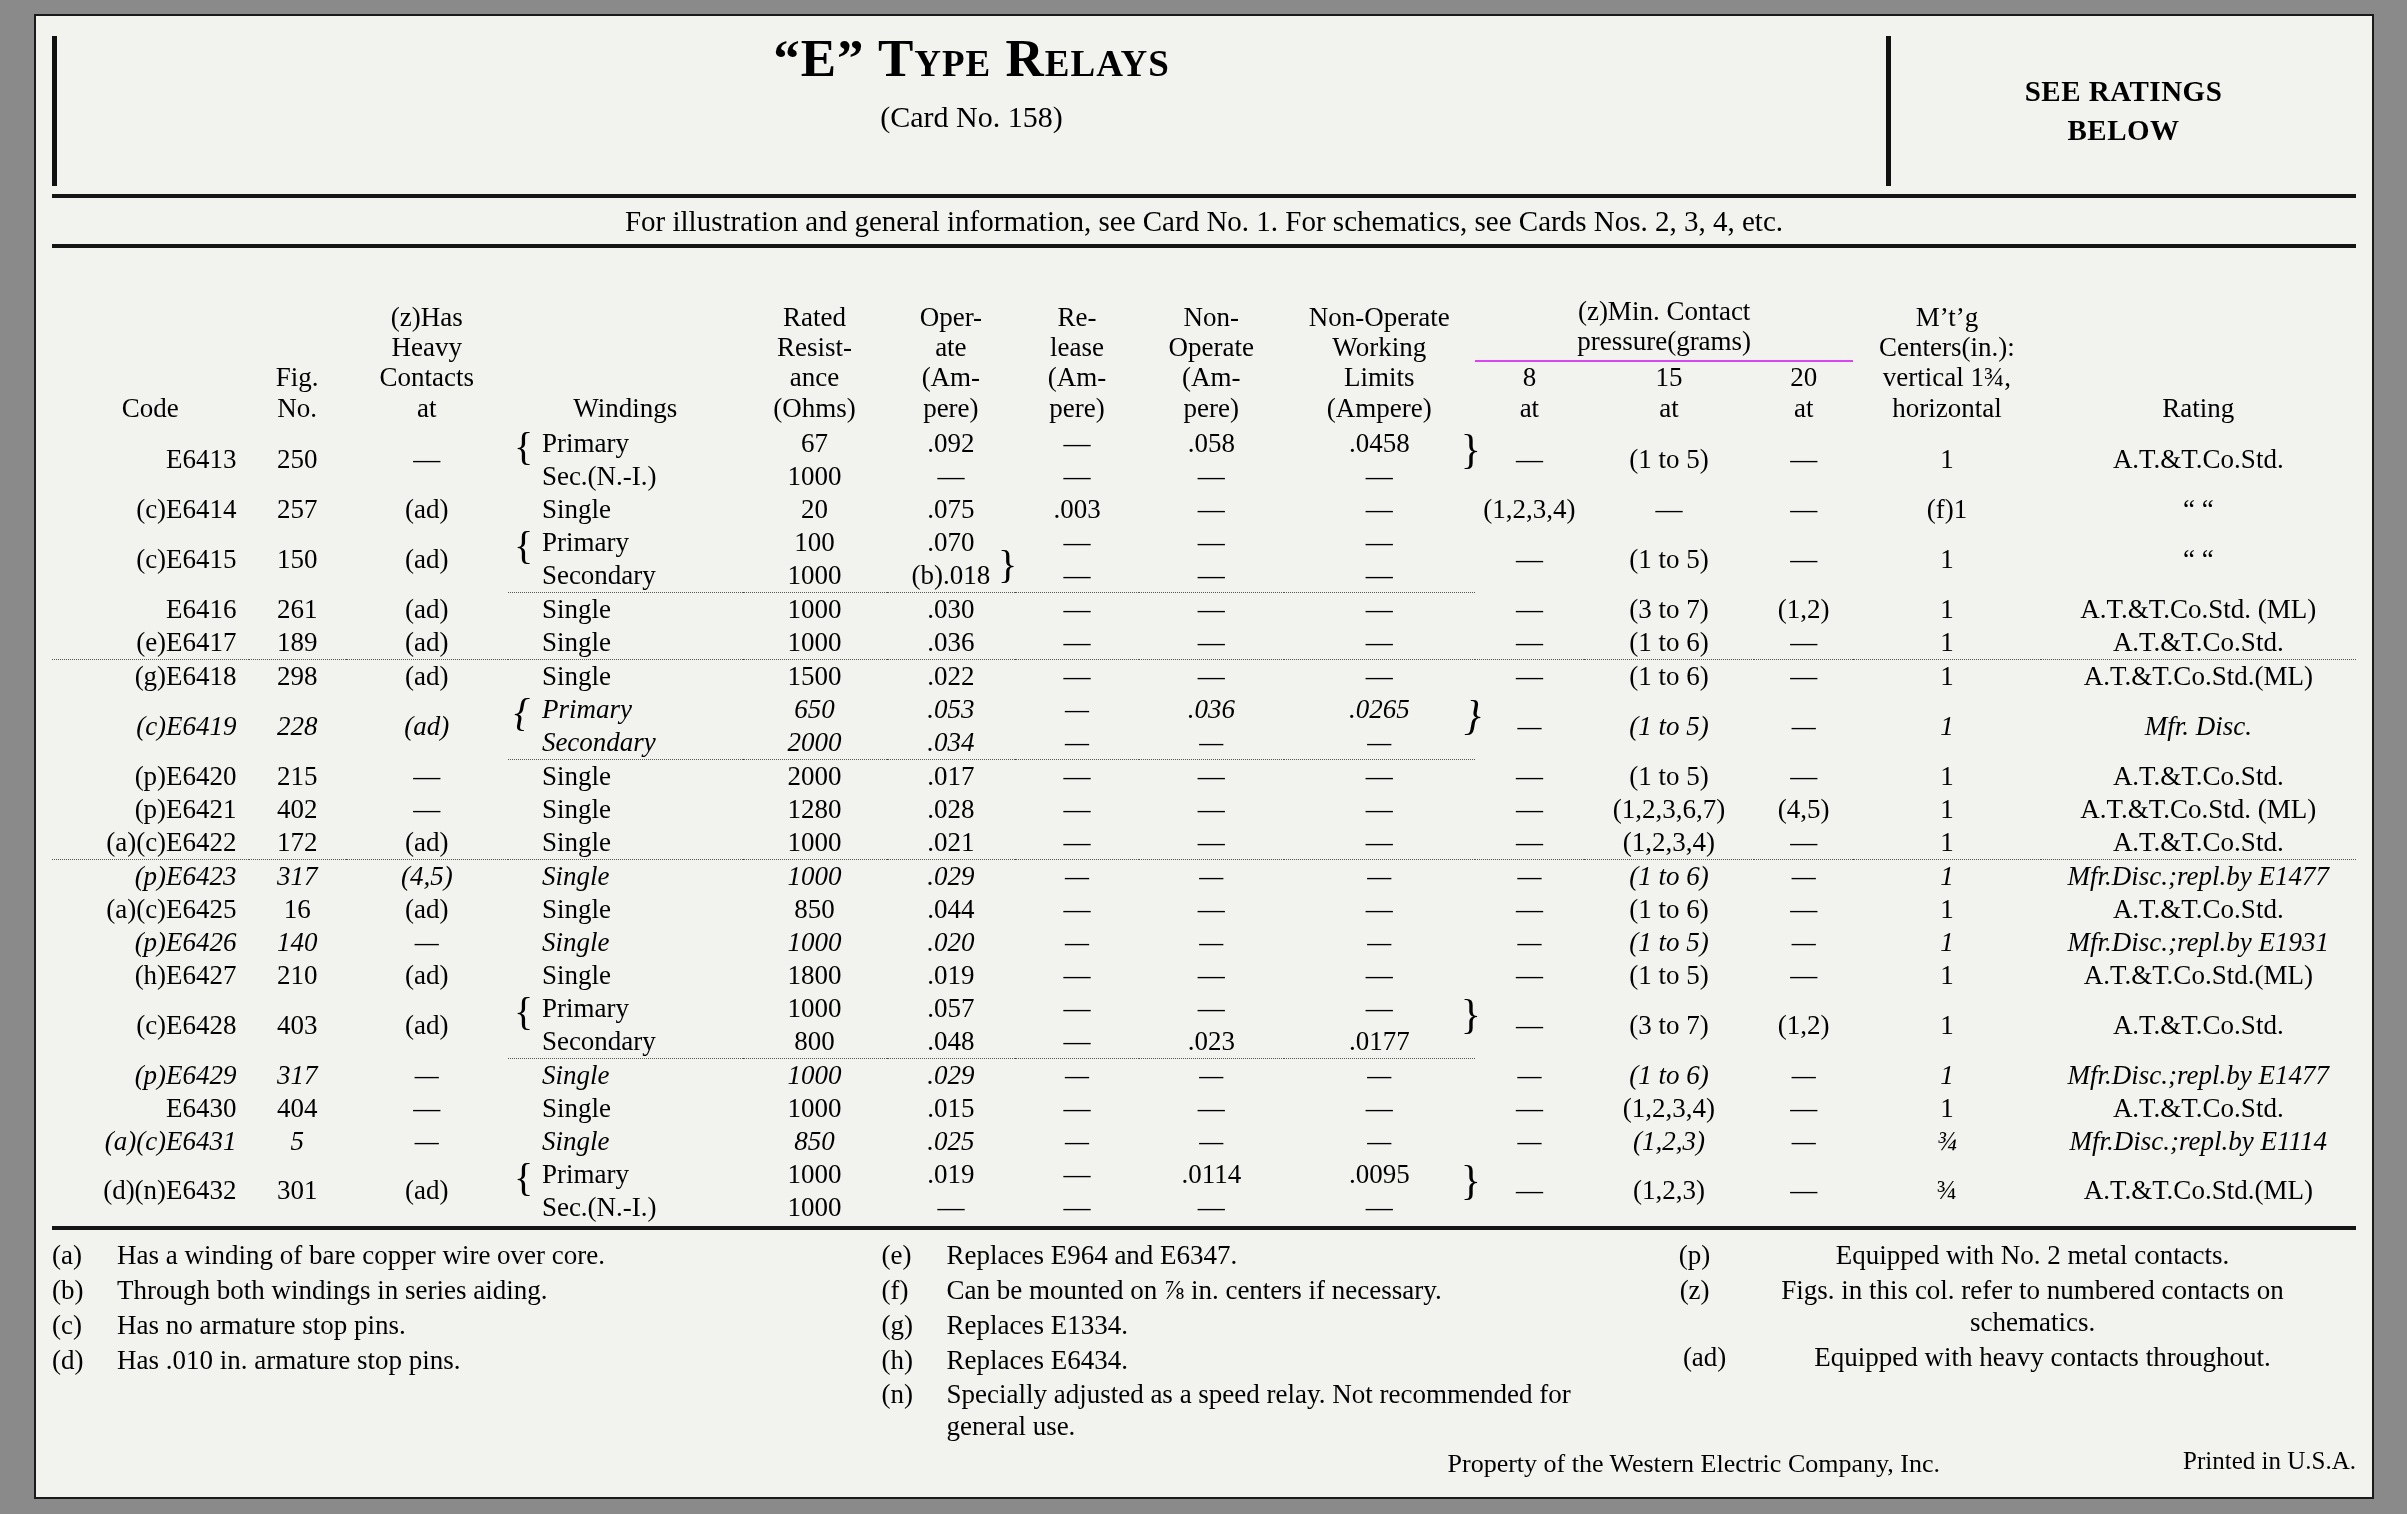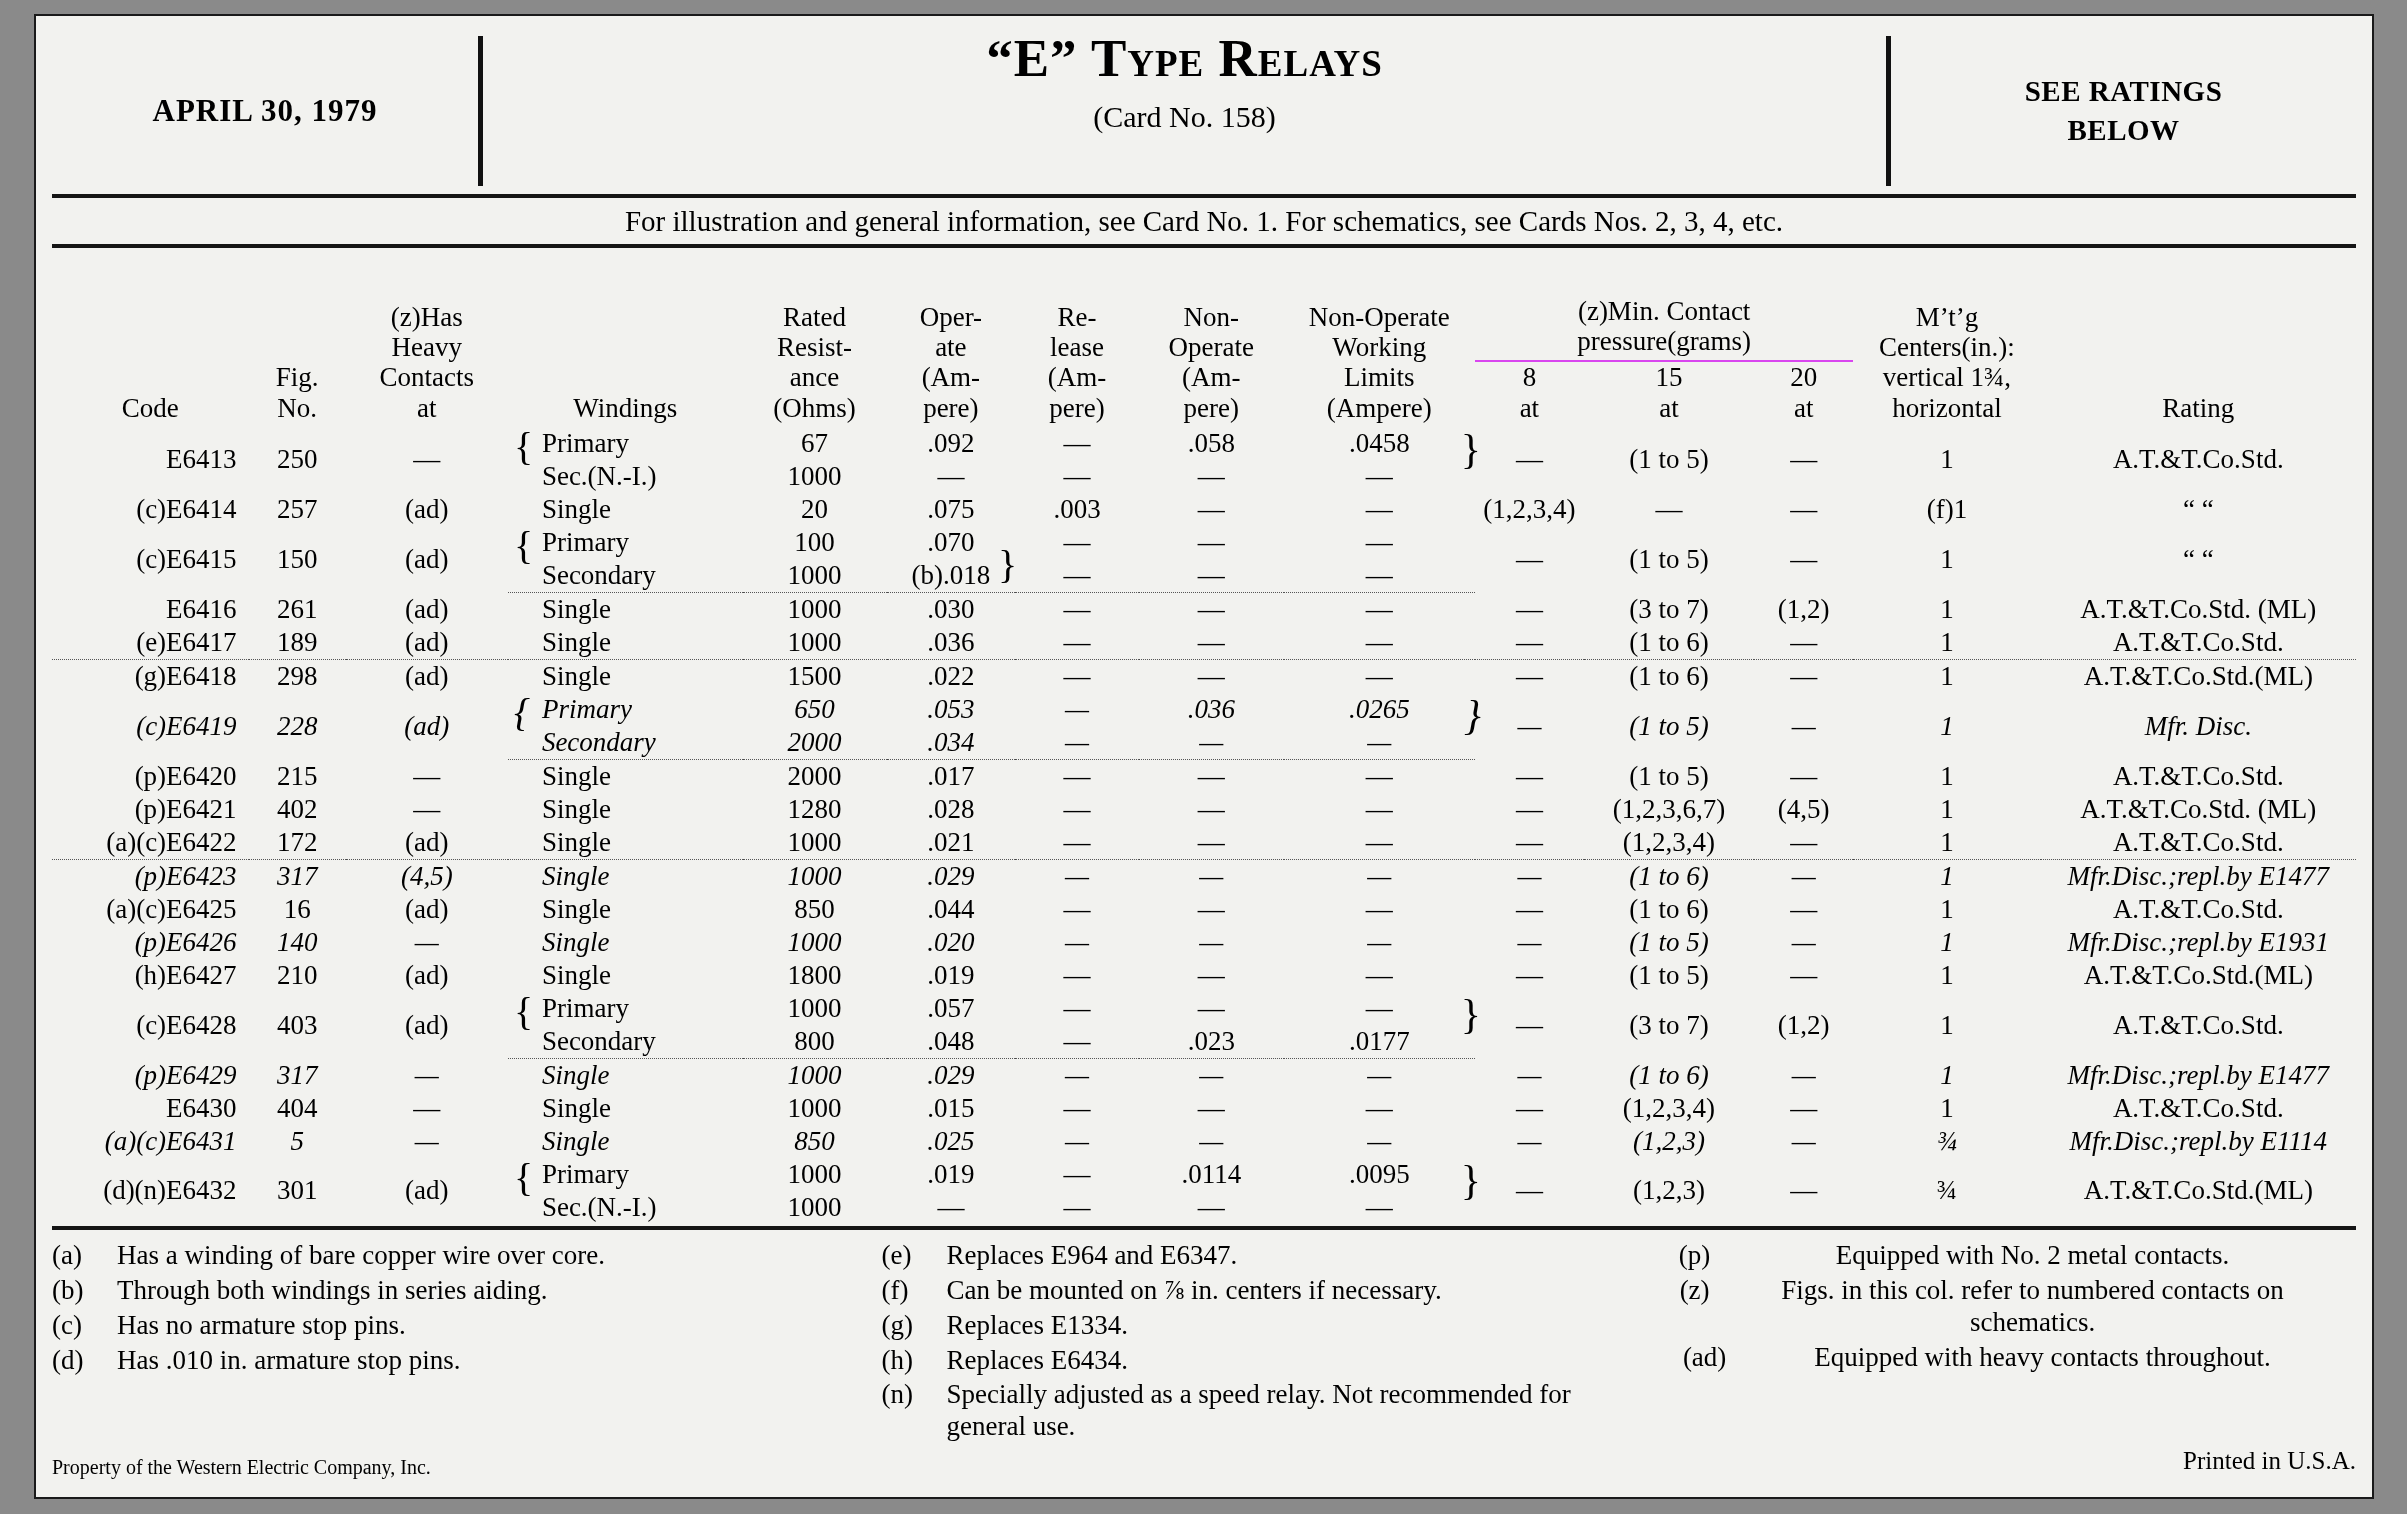--- a/index.html
+++ b/index.html
@@ -48,34 +48,31 @@
   .fn-col.a{width:832px;}
   .fn-col.b{width:782px;}
   .fn-col.c{width:693px;}
   .fn-row{display:flex;margin-bottom:3px;}
   .fn-key{width:65px;flex:0 0 65px;}
   .fn-key.wide{width:85px;flex:0 0 85px;}
   .fn-txt{flex:1;}
   
   .bottom{position:absolute;left:0;right:0;bottom:6px;display:flex;align-items:flex-end;}
   .cat{font-size:38px;font-variant:small-caps;font-weight:bold;letter-spacing:1px;width:554px;}
-  .prop{flex:1;text-align:left;font-size:20px;padding-bottom:6px;}
+  .prop{flex:1;text-align:right;font-size:26px;padding-bottom:6px;}
   .printed{width:416px;text-align:right;font-size:25px;padding-bottom:10px;}
 </style>
 </head>
 <body>
 
 <div class="page">
 <div class="card">
 <div class="inner">
 
   <div class="hdr">
-    <div class="hdr-left">
-      <div class="hdr-date">APRIL 30, 1979</div>
-    </div>
     <div class="vrule"></div>
     <div class="hdr-mid">
       <div class="hdr-title">“E” Type Relays</div>
       <div class="hdr-sub">(Card No. 158)</div>
     </div>
     <div class="vrule"></div>
     <div class="hdr-right">
       <div>SEE RATINGS</div>
       <div>BELOW</div>
     </div>

